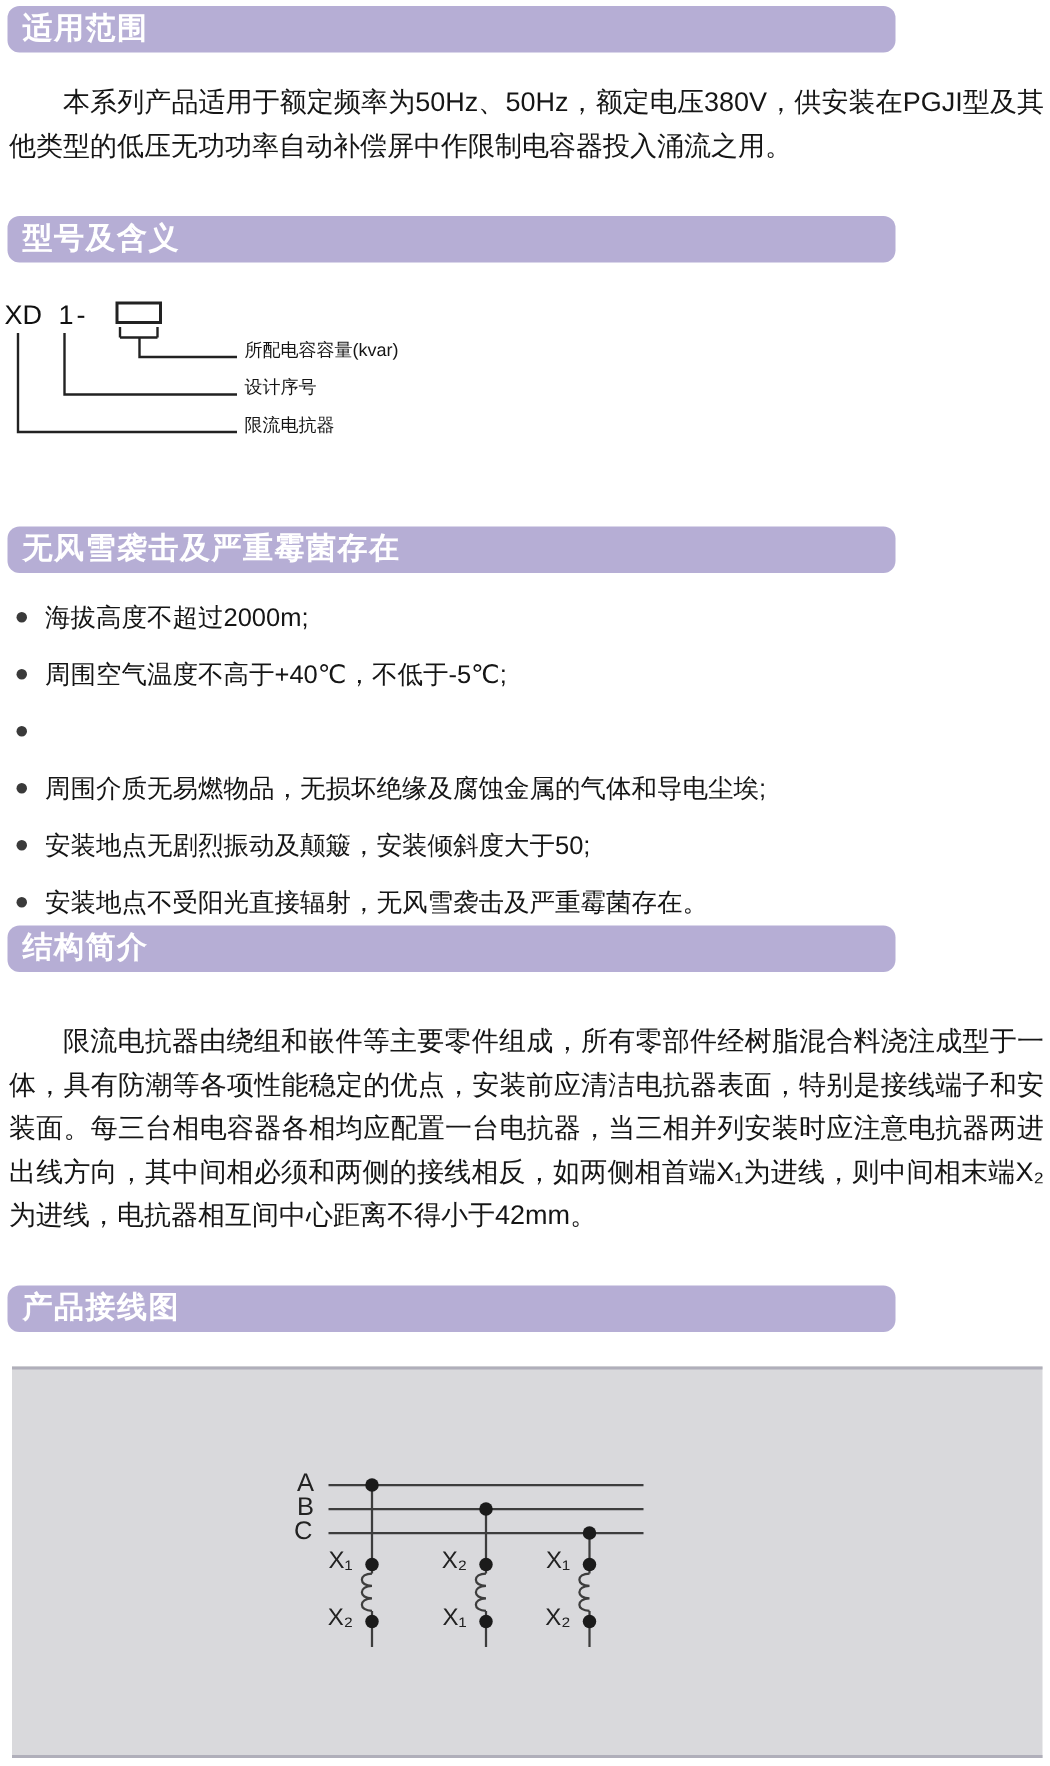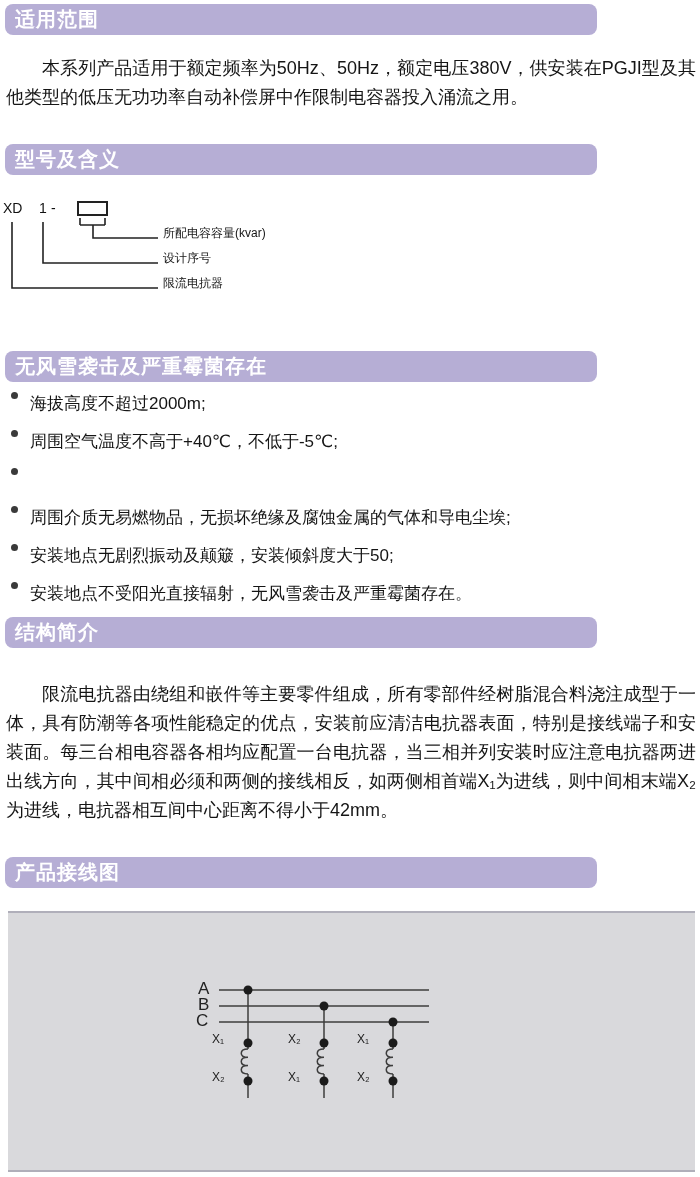--- a/index.html
+++ b/index.html
@@ -25,56 +25,56 @@
     position:absolute; left:6px; width:690px;
     font-size:18px; line-height:29px; text-indent:2em;
     text-align:justify; color:#151515;
   }
   #scope-body     { top:54px; }
   #structure-body { top:680px; }
 
   
   #model-diagram { position:absolute; left:0; top:195px; width:430px; height:112px; }
   #model-diagram .code {
-    position:absolute; top:5px; font-size:14px; color:#111; font-weight:normal;
+    position:absolute; top:5px; font-size:18px; color:#111; font-weight:normal;
   }
   #code-xd   { left:3px;  }
   #code-ser  { left:39px; }
   #code-dash { left:51px; }
   #code-box  { position:absolute; left:77px; top:6px; width:31px; height:15px;
                border:2px solid #222; background:#fff; }
   #model-lines { position:absolute; left:0; top:0; }
   .model-label { position:absolute; left:163px; font-size:12px; color:#151515; white-space:nowrap; }
   #label-capacity { top:30px; }
   #label-serial   { top:55px; }
   #label-reactor  { top:80px; }
 
   
   #conditions-list { position:absolute; left:8px; top:392px; width:686px; list-style:none; }
-  #conditions-list li { height:38px; display:flex; align-items:flex-start; }
+  #conditions-list li { height:38px; display:flex; align-items:center; }
   .bullet-dot {
     width:7px; height:7px; border-radius:50%; background:#3a3a3a;
     margin:0 12px 0 3px; flex:0 0 auto;
   }
   #conditions-list .cond-text { font-size:17px; color:#151515; }
 
   
   #wiring-panel {
     position:absolute; left:8px; top:911px; width:687px; height:261px;
     background:#d9d9dc; border-top:2px solid #b0afba; border-bottom:2px solid #b0afba;
   }
   #wiring-svg { position:absolute; left:0; top:0; }
   .phase-label {
     position:absolute; width:22px; font-size:17px; color:#222; text-align:left;
   }
   #phase-a { left:190px; top:66px; }
   #phase-b { left:190px; top:82px; }
   #phase-c { left:188px; top:98px; }
   .term-label {
-    position:absolute; width:30px; font-size:12px; color:#222; text-align:left;
+    position:absolute; width:30px; font-size:16px; color:#222; text-align:center;
     white-space:nowrap;
   }
   #t1-top { left:204px; top:119px; } #t1-bot { left:204px; top:157px; }
   #t2-top { left:280px; top:119px; } #t2-bot { left:280px; top:157px; }
   #t3-top { left:349px; top:119px; } #t3-bot { left:349px; top:157px; }
 </style>
 </head>
 <body>
 
 <div class="banner" id="banner-scope">适用范围</div>

